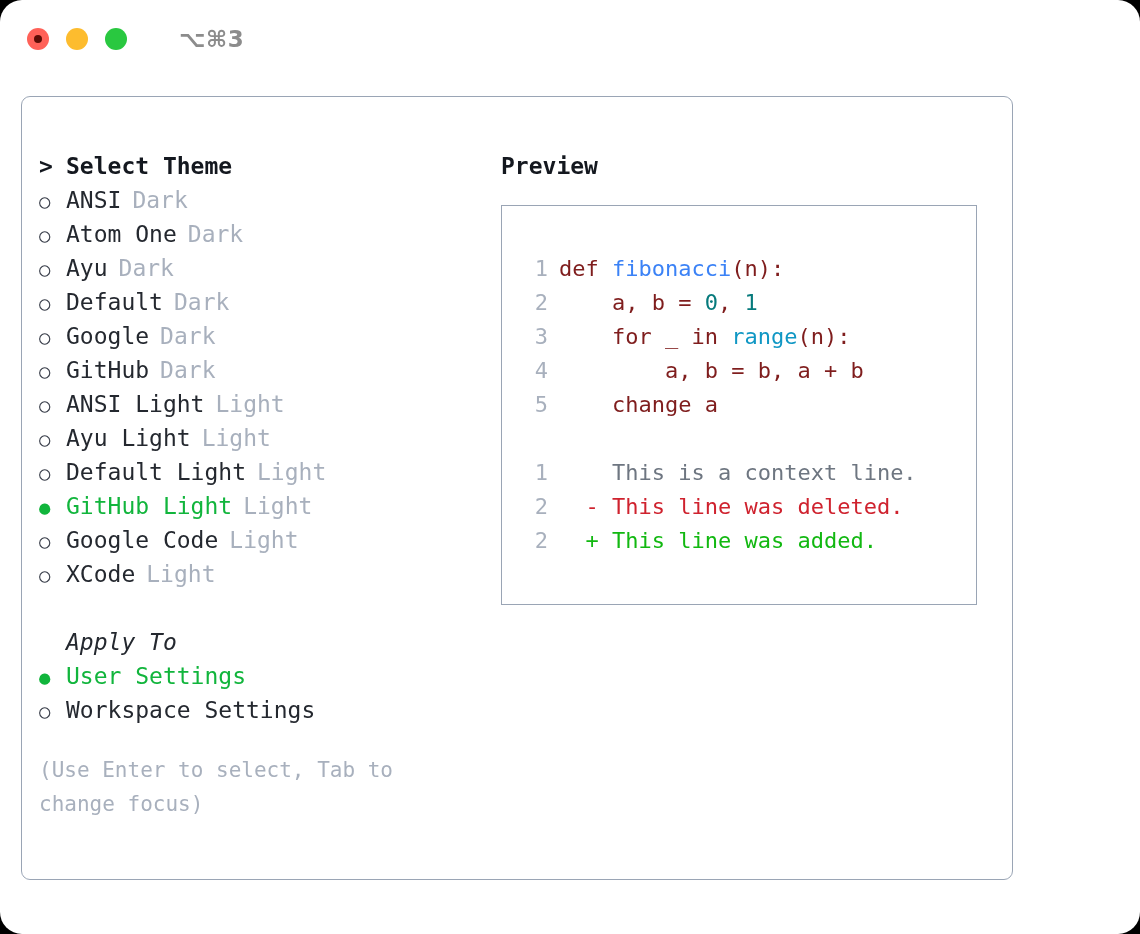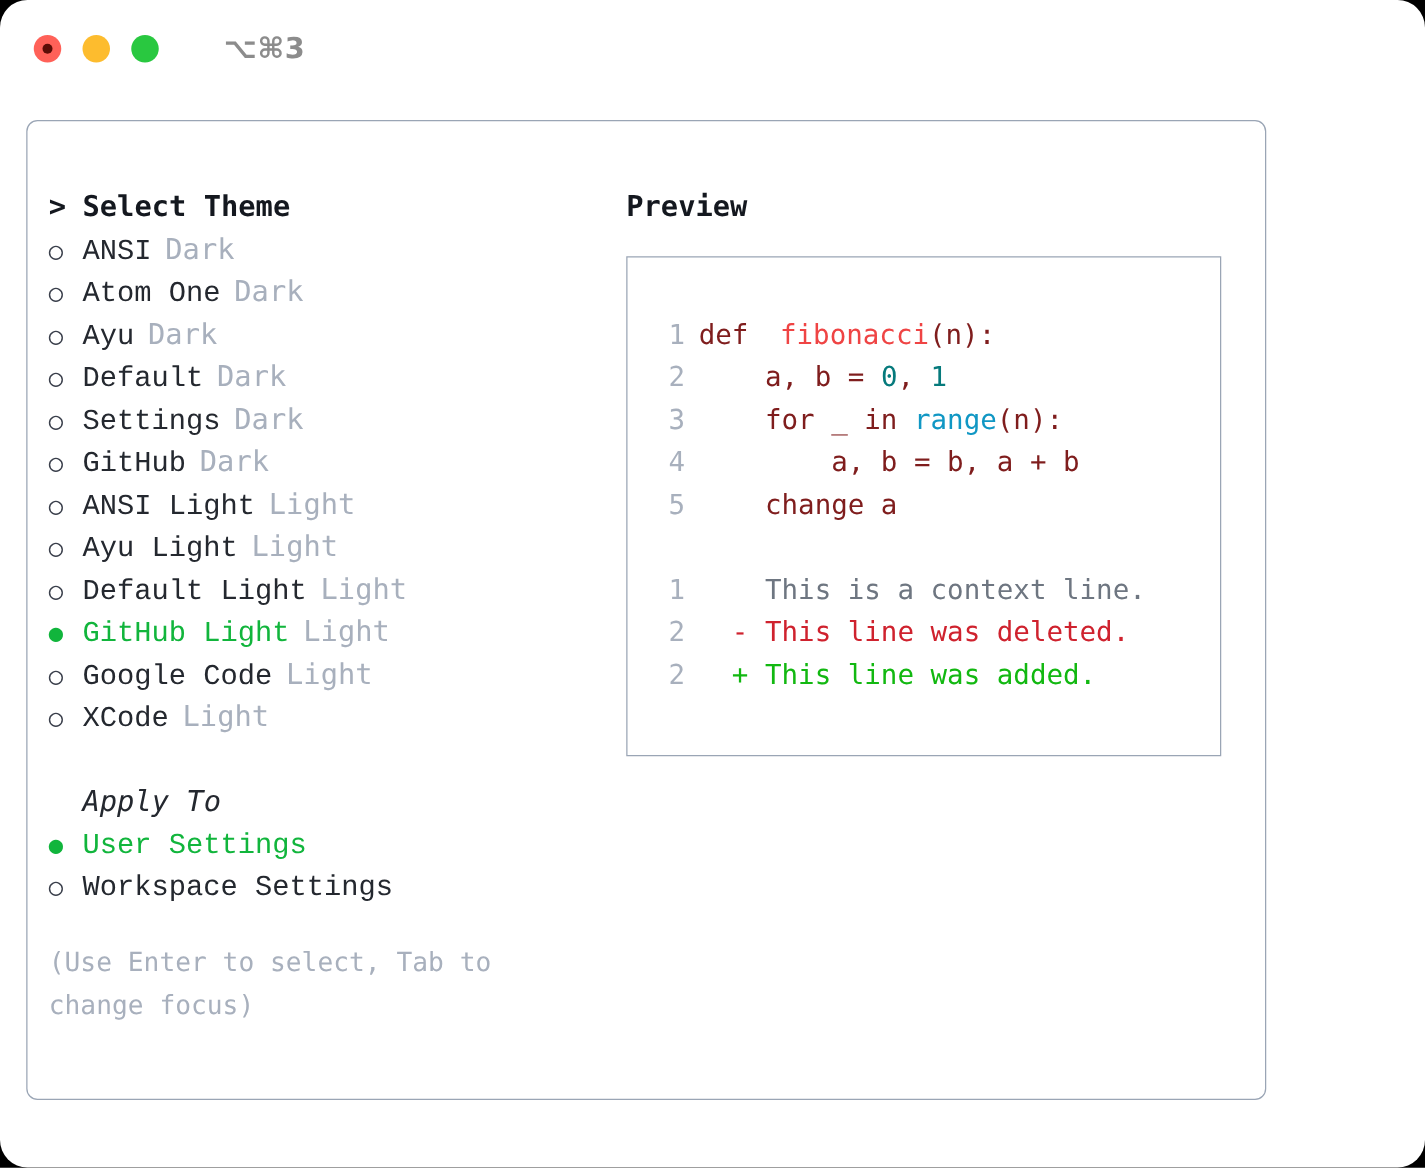--- a/index.html
+++ b/index.html
@@ -121,21 +121,20 @@
   }
   .bullet.blank { color: transparent; }
 
   .section-title {
     font-size: 23px;
     font-weight: 700;
     color: #14181f;
   }
   .item-name {
     color: #24282f;
-    font-family: Liberation Mono, monospace;
   }
   .item-name.selected {
     color: #11b53c;
   }
   .item-variant {
     color: #a8b0bd;
     margin-left: 11px;
   }
   .plain-label {
     color: #24282f;
@@ -180,21 +179,21 @@
     white-space: pre;
   }
   .lineno {
     width: 30px;
     flex: 0 0 30px;
     text-align: right;
     color: #a8b0bd;
     margin-right: 11px;
   }
   .code-text { color: #24282f; }
-  .tok-fn     { color: #ef4444; margin-left: 12px; }
+  .tok-fn     { color: #3b82f6; }
   .tok-num    { color: #067a7c; }
   .tok-builtin{ color: #1097c4; }
   .tok-plain  { color: #7f1d1d; }
 
   .diff-gap { height: 34px; }
   .diff-context { color: #6e7681; }
   .diff-del     { color: #cf222e; }
   .diff-add     { color: #12b811; }
 </style>
 </head>
@@ -219,21 +218,21 @@
         <div class="row">
           <span class="bullet caret">&gt;</span>
           <span class="section-title">Select Theme</span>
         </div>
 
         <div id="theme-list">
             <div class="row"><span class="bullet">○</span><span class="item-name">ANSI</span><span class="item-variant">Dark</span></div>
             <div class="row"><span class="bullet">○</span><span class="item-name">Atom One</span><span class="item-variant">Dark</span></div>
             <div class="row"><span class="bullet">○</span><span class="item-name">Ayu</span><span class="item-variant">Dark</span></div>
             <div class="row"><span class="bullet">○</span><span class="item-name">Default</span><span class="item-variant">Dark</span></div>
-            <div class="row"><span class="bullet">○</span><span class="item-name">Settings</span><span class="item-variant">Dark</span></div>
+            <div class="row"><span class="bullet">○</span><span class="item-name">Google</span><span class="item-variant">Dark</span></div>
             <div class="row"><span class="bullet">○</span><span class="item-name">GitHub</span><span class="item-variant">Dark</span></div>
             <div class="row"><span class="bullet">○</span><span class="item-name">ANSI Light</span><span class="item-variant">Light</span></div>
             <div class="row"><span class="bullet">○</span><span class="item-name">Ayu Light</span><span class="item-variant">Light</span></div>
             <div class="row"><span class="bullet">○</span><span class="item-name">Default Light</span><span class="item-variant">Light</span></div>
             <div class="row"><span class="bullet filled">●</span><span class="item-name selected">GitHub Light</span><span class="item-variant">Light</span></div>
             <div class="row"><span class="bullet">○</span><span class="item-name">Google Code</span><span class="item-variant">Light</span></div>
             <div class="row"><span class="bullet">○</span><span class="item-name">XCode</span><span class="item-variant">Light</span></div>
           </div>
 
         <div class="spacer-md"></div>

